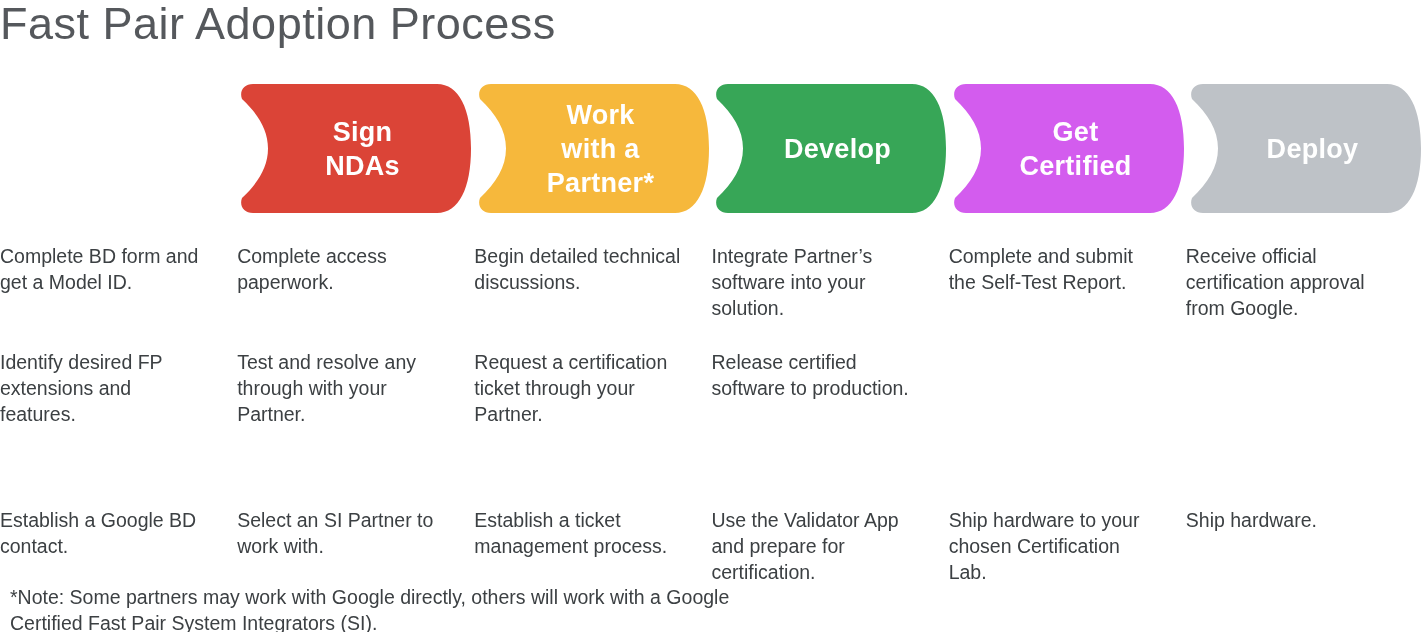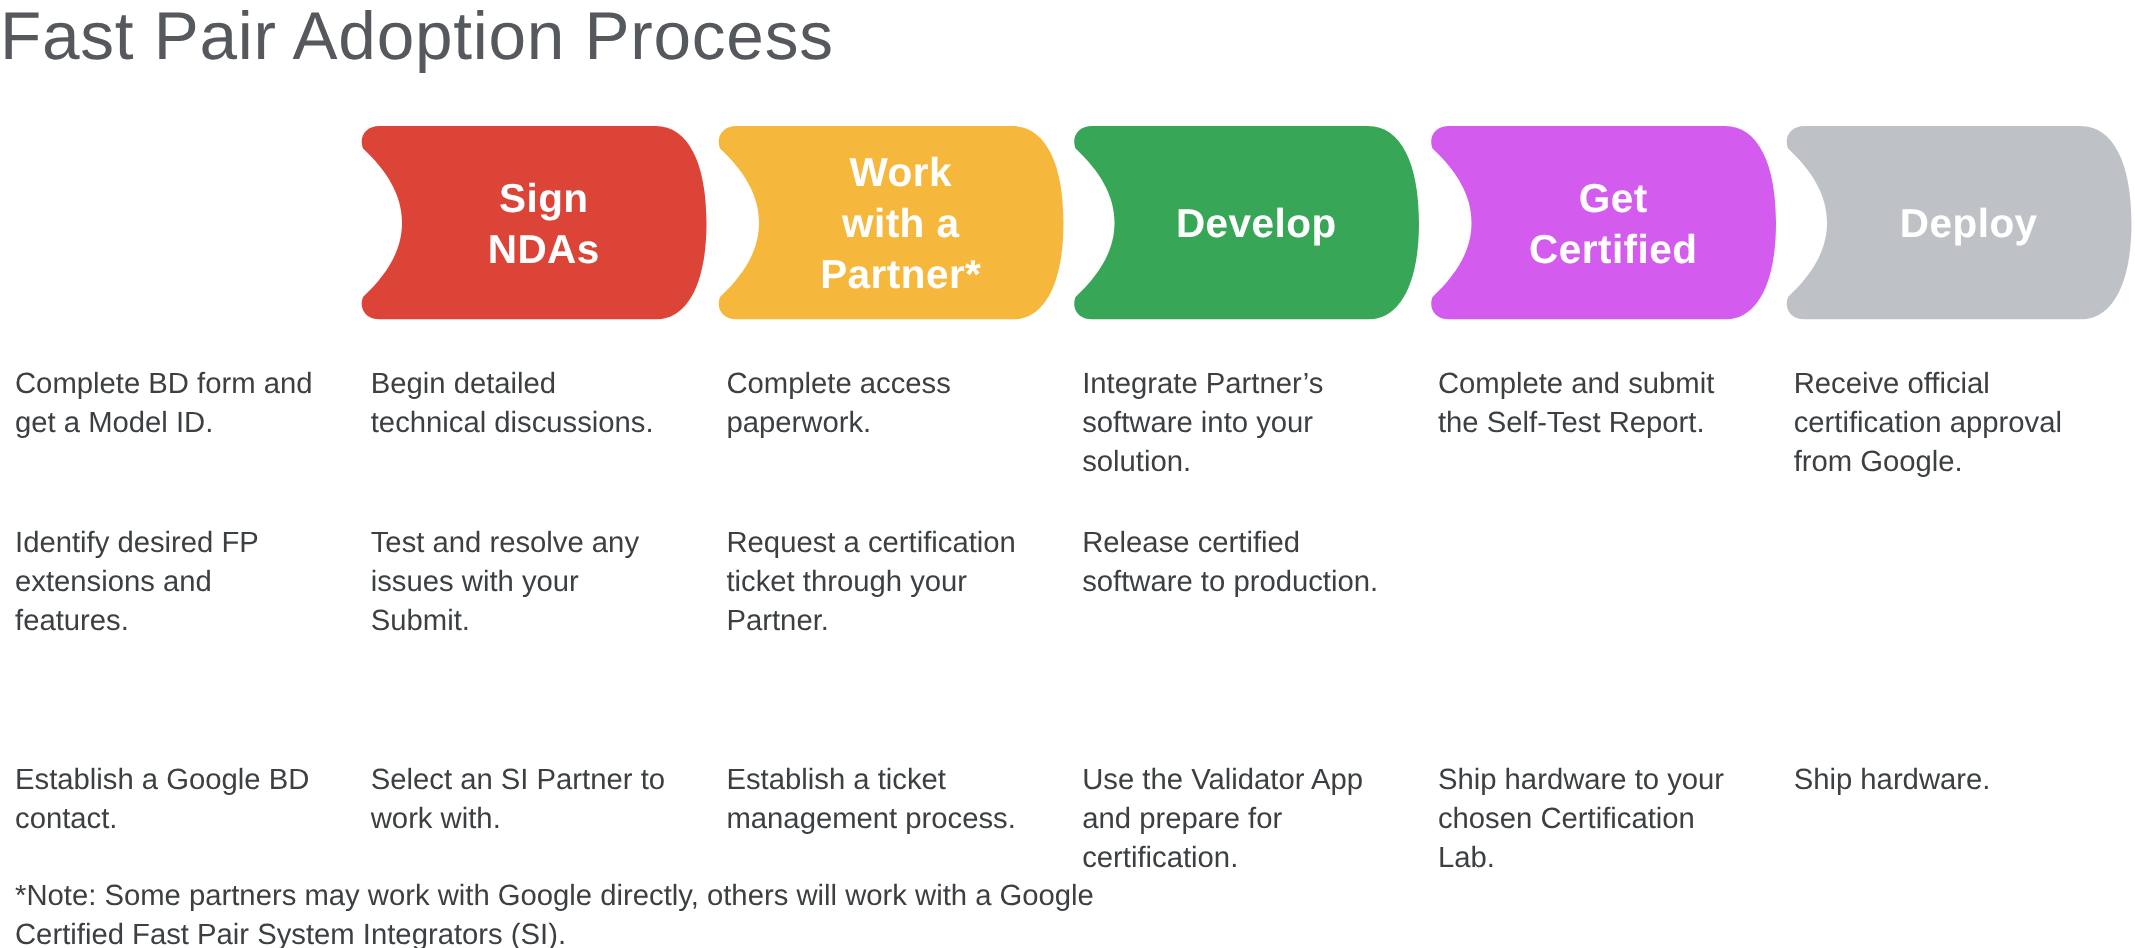--- a/index.html
+++ b/index.html
@@ -75,21 +75,20 @@
     position: absolute;
     left: 0;
     width: 1423px;
     display: grid;
     grid-template-columns: repeat(6, 237.17px);
   }
   .row-1 { top: 243px; }
   .row-2 { top: 349px; }
   .row-3 { top: 467px; margin-top: 40px; }
   .cell {
-    padding-left: 10px;
     padding-right: 26px;
     font-size: 19.5px;
     line-height: 26px;
     color: #3c4043;
   }
   .footnote {
     position: absolute;
     top: 584px;
     left: 10px;
     width: 724px;
@@ -144,30 +143,30 @@
       <svg width="237" height="129" viewBox="0 0 237 129">
         <path d="M16 0 H200 C222 0 234 25 234 64.5 C234 104 222 129 200 129 H16 C7 129 2 122 5 114 C21 99 31 83 31 64.5 C31 46 21 30 5 15 C2 7 7 0 16 0 Z" fill="#BEC2C7"></path>
       </svg>
       <div class="stage-label">Deploy</div>
     </div>
 
   </div>
 
   <div class="row row-1">
     <div class="cell">Complete BD form and get a Model ID.</div>
+    <div class="cell">Complete access paperwork.</div>
     <div class="cell">Begin detailed technical discussions.</div>
-    <div class="cell">Complete access paperwork.</div>
     <div class="cell">Integrate Partner’s software into your solution.</div>
     <div class="cell">Complete and submit the Self-Test Report.</div>
     <div class="cell">Receive official certification approval from Google.</div>
   </div>
 
   <div class="row row-2">
     <div class="cell">Identify desired FP extensions and features.</div>
-    <div class="cell">Test and resolve any issues with your Submit.</div>
+    <div class="cell">Test and resolve any through with your Partner.</div>
     <div class="cell">Request a certification ticket through your Partner.</div>
     <div class="cell">Release certified software to production.</div>
   </div>
 
   <div class="row row-3">
     <div class="cell">Establish a Google BD contact.</div>
     <div class="cell">Select an SI Partner to work with.</div>
     <div class="cell">Establish a ticket management process.</div>
     <div class="cell">Use the Validator App and prepare for certification.</div>
     <div class="cell">Ship hardware to your chosen Certification Lab.</div>

